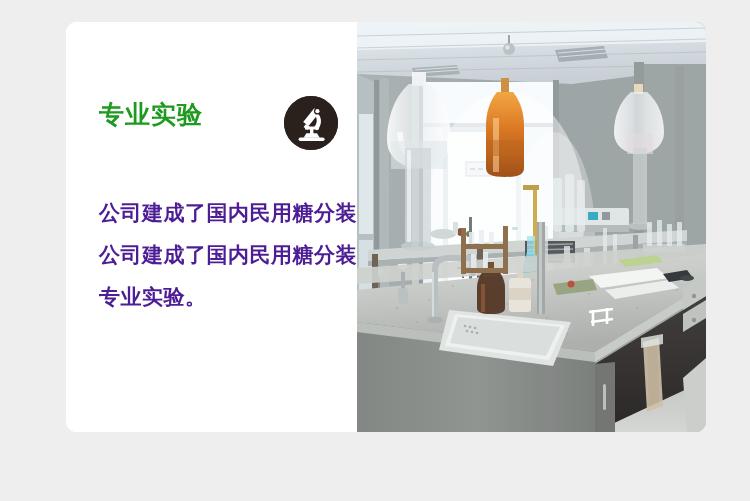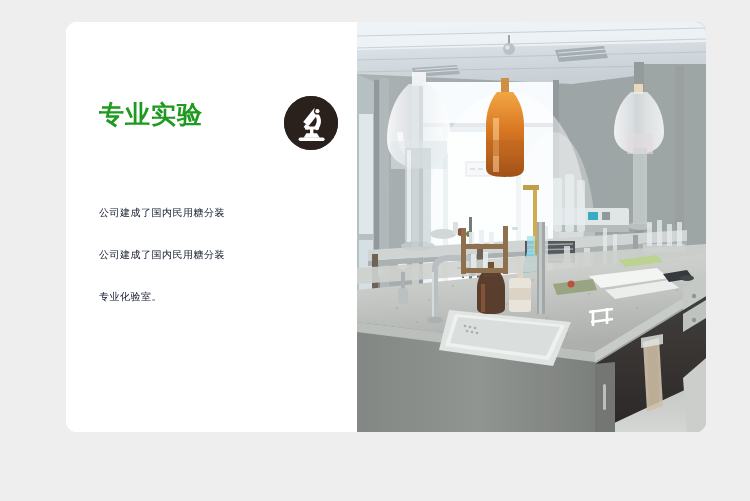--- a/index.html
+++ b/index.html
@@ -35,22 +35,22 @@
   }
   .icon-badge{
     position:absolute;left:185px;top:2px;
     width:54px;height:54px;border-radius:50%;
     background:#2a211d;
   }
   .icon-badge svg{display:block;}
 
   .body-text{
     position:absolute;left:33px;top:170px;width:240px;
-    color:#0f172a;
-    font-size:10px;font-weight:normal;
+    color:#4c1d95;
+    font-size:21px;font-weight:bold;
     letter-spacing:0.5px;
   }
   .body-line{height:42px;line-height:42px;white-space:nowrap;}
 
   
   .photo{
     position:absolute;left:291px;top:0px;width:349px;height:410px;
     overflow:hidden;background:#9aa3a6;
   }
   .photo svg{display:block;width:349px;height:410px;}
@@ -89,21 +89,21 @@
 
             <circle cx="33.4" cy="15.2" r="3.4" fill="#2a211d"></circle>
             <circle cx="33.4" cy="15.2" r="2.1" fill="#ffffff"></circle>
           </svg>
         </div>
       </div>
 
       <div class="body-text">
         <div class="body-line">公司建成了国内民用糖分装</div>
         <div class="body-line">公司建成了国内民用糖分装</div>
-        <div class="body-line">专业化验室。</div>
+        <div class="body-line">专业实验。</div>
       </div>
     </div>
 
     <div class="photo">
       <svg viewBox="0 0 349 410" preserveAspectRatio="none" aria-hidden="true">
         <defs>
           <linearGradient id="ceilG" x1="0" y1="0" x2="0.3" y2="1">
             <stop offset="0" stop-color="#e7edf1"></stop>
             <stop offset="1" stop-color="#c6ced4"></stop>
           </linearGradient>

